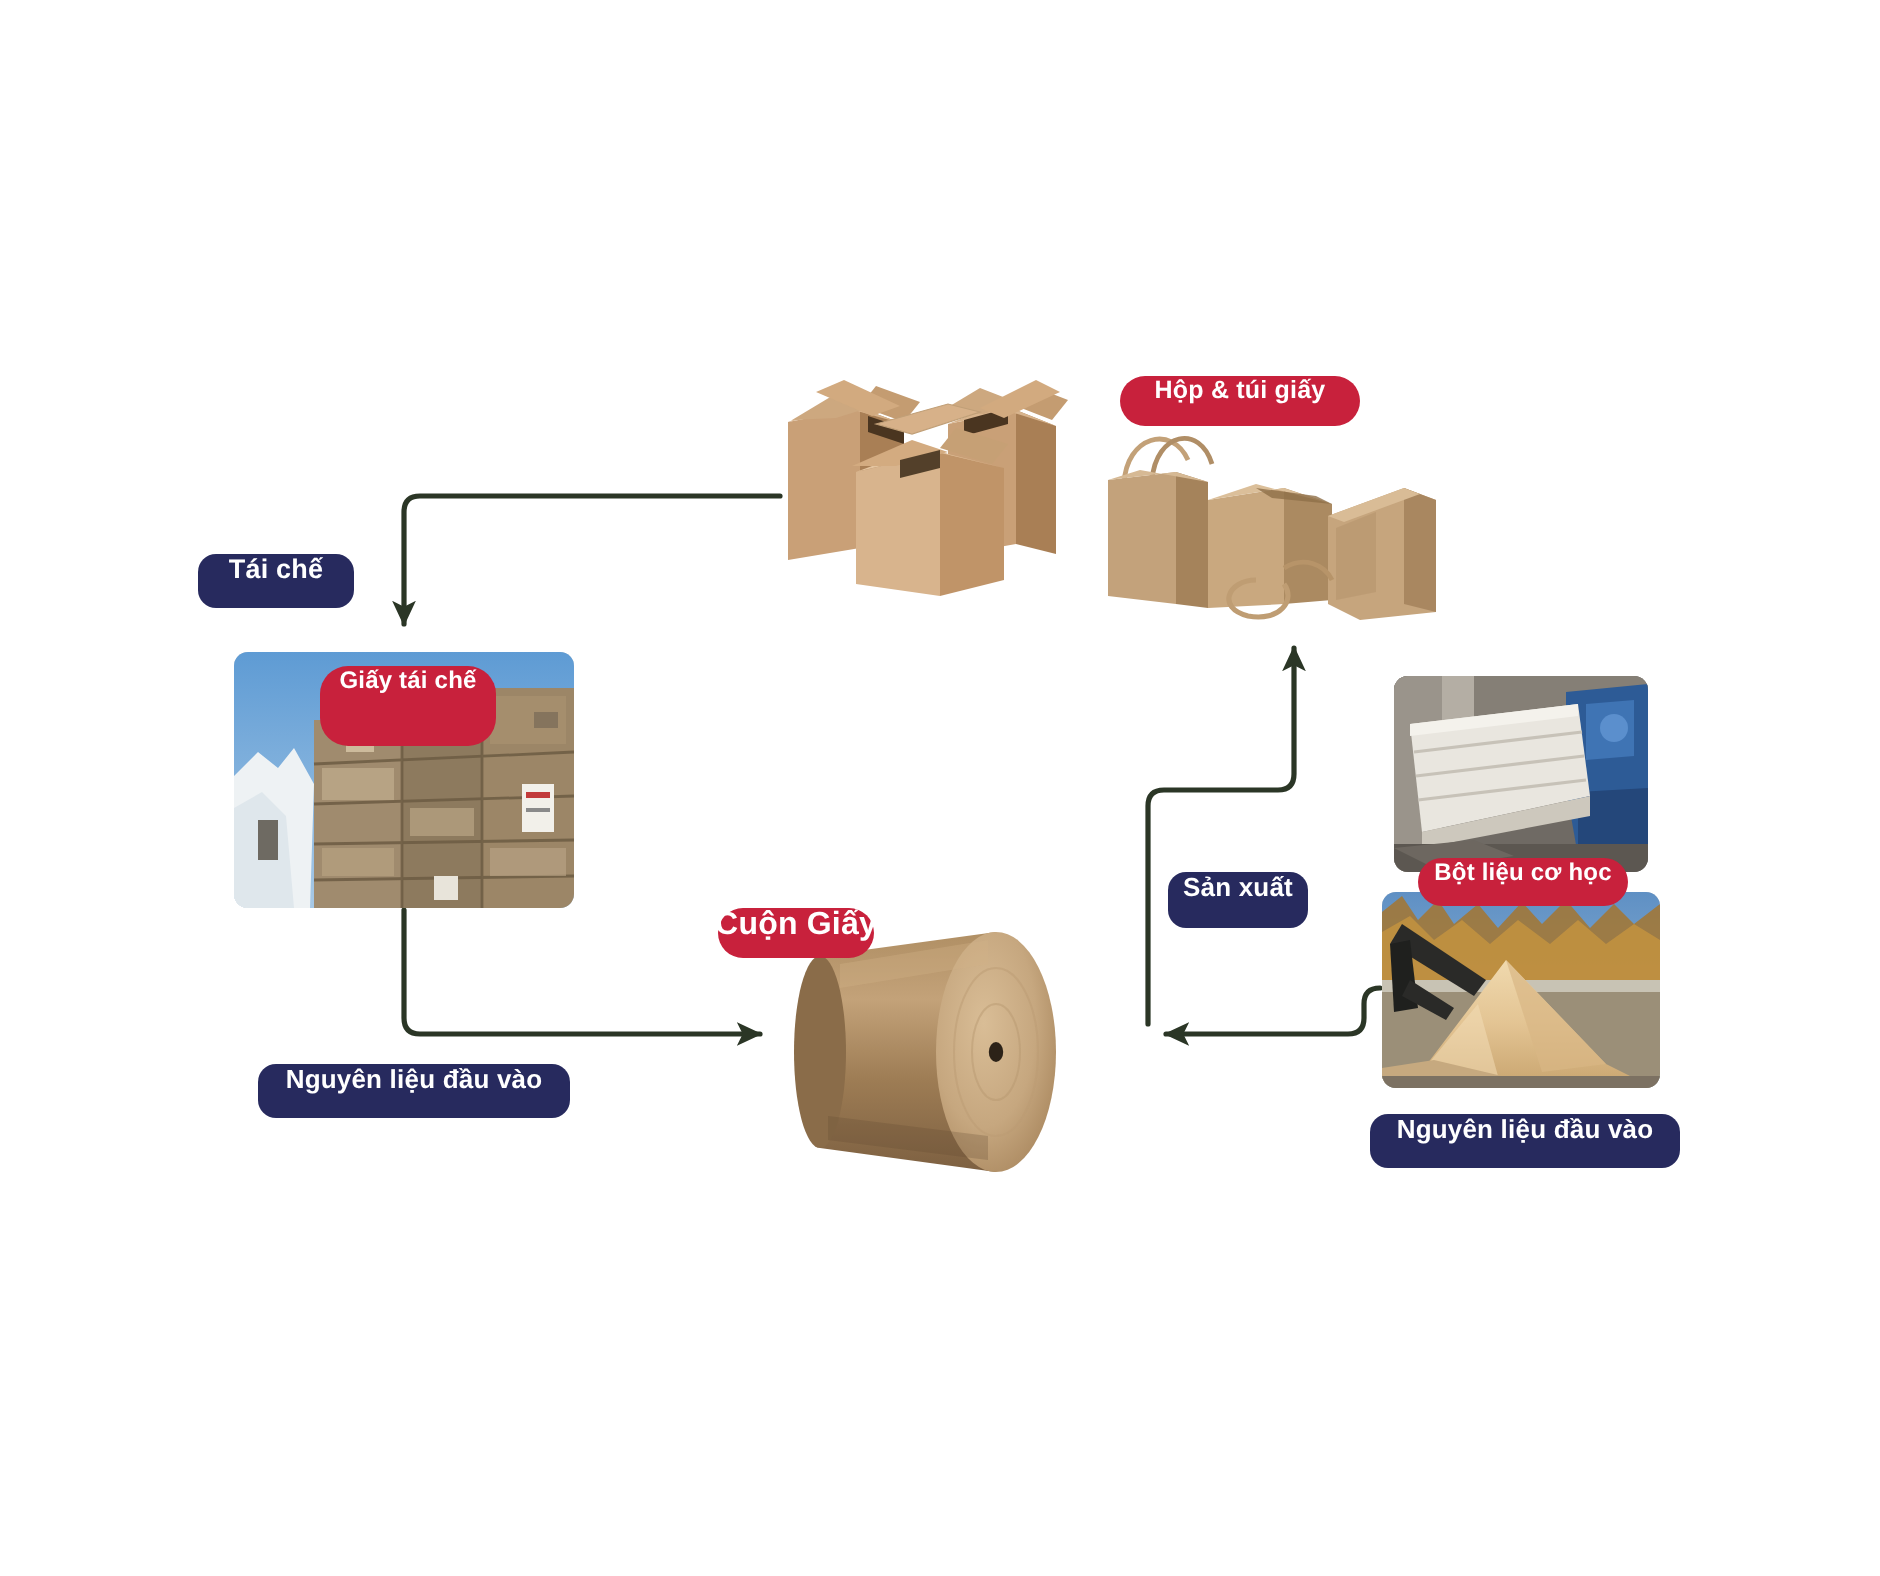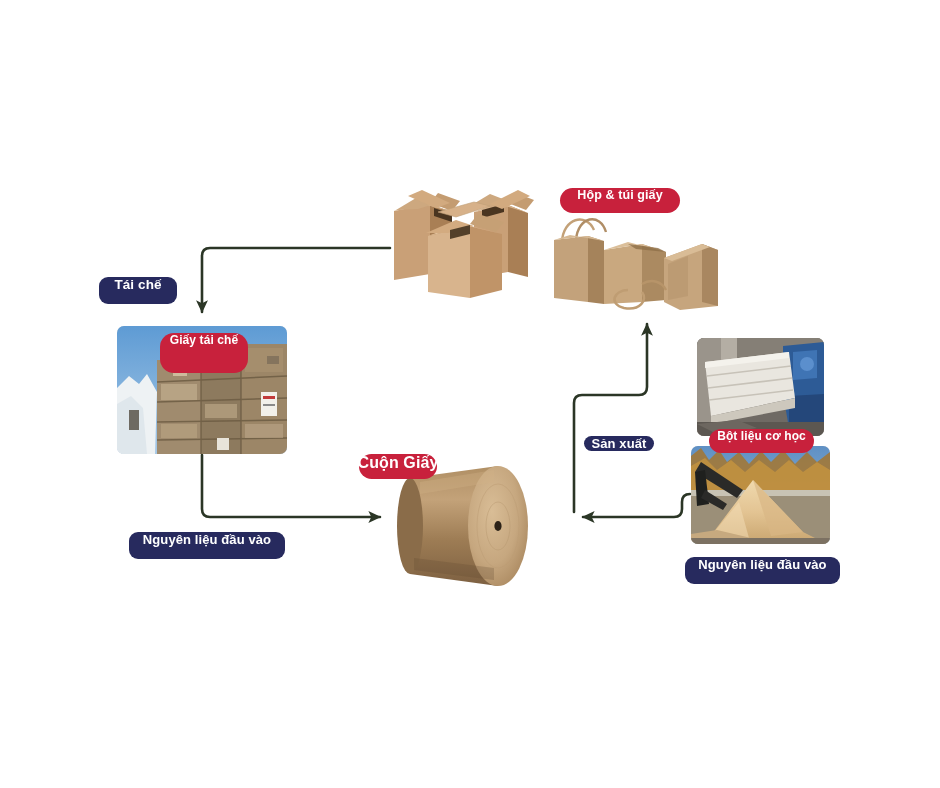--- a/index.html
+++ b/index.html
@@ -268,21 +268,21 @@
   </div>
 
   <div class="badge navy" style="left:129px;top:532px;width:156px;height:27px;font-size:13px;">
     <span>Nguyên liệu đầu vào</span>
   </div>
 
   <div class="badge red" style="left:359px;top:454px;width:78px;height:25px;font-size:16px;">
     <span>Cuộn Giấy</span>
   </div>
 
-  <div class="badge navy" style="left:584px;top:436px;width:70px;height:15px;font-size:13px;">
+  <div class="badge navy" style="left:584px;top:436px;width:70px;height:28px;font-size:13px;">
     <span>Sản xuất</span>
   </div>
 
   <div class="badge red" style="left:709px;top:429px;width:105px;height:24px;font-size:12px;">
     <span>Bột liệu cơ học</span>
   </div>
 
   <div class="badge navy" style="left:685px;top:557px;width:155px;height:27px;font-size:13px;">
     <span>Nguyên liệu đầu vào</span>
   </div>

